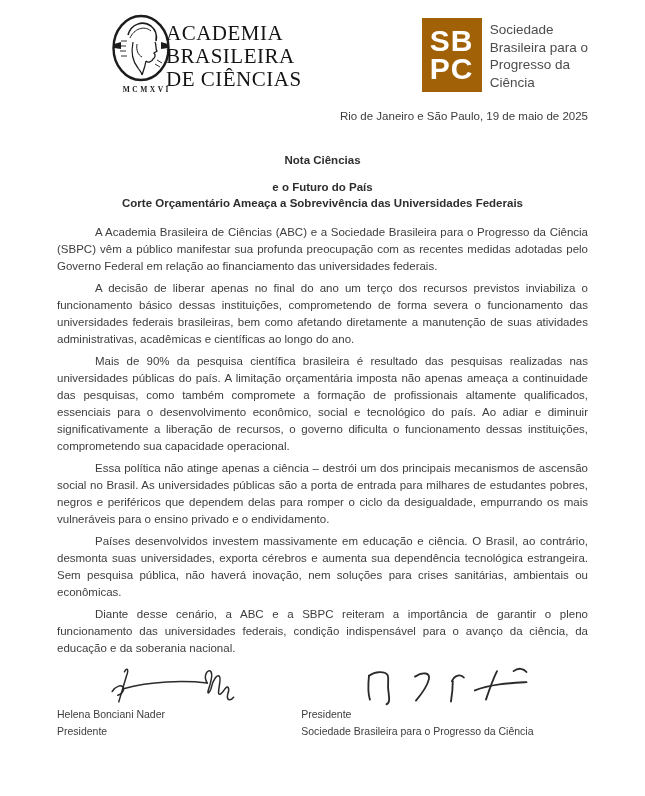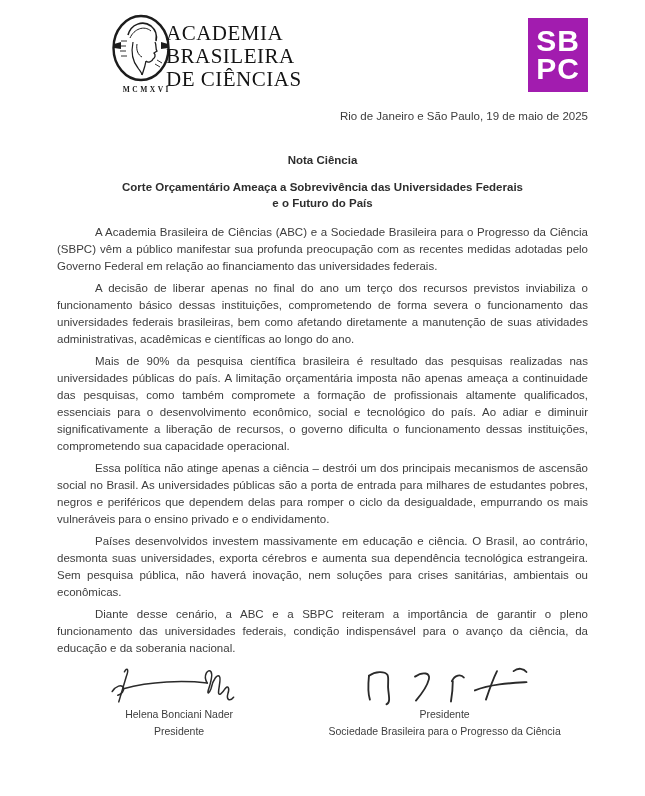--- a/index.html
+++ b/index.html
@@ -26,21 +26,21 @@
     color:#232323; margin-top:1px;
   }
   .abc-name {
     font-family:"Liberation Serif", serif;
     font-size:21px; line-height:23px; letter-spacing:0.5px;
     color:#141414; margin-left:-5px; margin-top:8px; white-space:nowrap;
   }
 
   .sbpc { display:flex; margin-top:4px; }
   .sbpc-square {
-    width:60px; height:74px; background:#a21caf;
+    width:60px; height:74px; background:#a16207;
     display:flex; flex-direction:column; justify-content:center; align-items:center;
     flex:0 0 auto;
   }
   .sbpc-square span {
     color:#ffffff; font-weight:bold; font-size:30px; line-height:28px; letter-spacing:1px;
   }
   .sbpc-name {
     font-size:13.5px; line-height:17.5px; color:#4c4c4c;
     margin-left:8px; margin-top:3px; white-space:nowrap;
   }
@@ -61,21 +61,21 @@
   .bodytext p {
     margin:0 0 5px 0;
     text-indent:38px;
     text-align:justify;
     font-size:11.5px; line-height:17px;
     color:#3d3d3d;
   }
 
   
   .sigrow { display:flex; margin-top:3px; }
-  .sigcol { text-align:center; }
+  .sigcol { }
   .sigcol-left  { width:46%; }
   .sigcol-right { width:54%; }
   .sig-svg { height:44px; display:block; margin:0 auto; }
   .sig-line { font-size:10.5px; line-height:16.5px; color:#3d3d3d; }
 </style>
 </head>
 <body>
 
 <div class="page">
   <div class="inner">
@@ -106,30 +106,36 @@
           <div>BRASILEIRA</div>
           <div>DE CIÊNCIAS</div>
         </div>
       </div>
 
       <div class="sbpc">
         <div class="sbpc-square">
           <span>SB</span>
           <span>PC</span>
         </div>
+        <div class="sbpc-name">
+          <div>Sociedade</div>
+          <div>Brasileira para o</div>
+          <div>Progresso da</div>
+          <div>Ciência</div>
+        </div>
       </div>
 
     </div>
 
     <div class="dateline">Rio de Janeiro e São Paulo, 19 de maio de 2025</div>
 
-    <div class="kicker">Nota Ciência</div>
+    <div class="kicker">Nota Ciências</div>
     <div class="title">
+      <div>e o Futuro do País</div>
       <div>Corte Orçamentário Ameaça a Sobrevivência das Universidades Federais</div>
-      <div>e o Futuro do País</div>
     </div>
 
     <div class="bodytext">
       <p>A Academia Brasileira de Ciências (ABC) e a Sociedade Brasileira para o Progresso da Ciência (SBPC) vêm a público manifestar sua profunda preocupação com as recentes medidas adotadas pelo Governo Federal em relação ao financiamento das universidades federais.</p>
       <p>A decisão de liberar apenas no final do ano um terço dos recursos previstos inviabiliza o funcionamento básico dessas instituições, comprometendo de forma severa o funcionamento das universidades federais brasileiras, bem como afetando diretamente a manutenção de suas atividades administrativas, acadêmicas e científicas ao longo do ano.</p>
       <p>Mais de 90% da pesquisa científica brasileira é resultado das pesquisas realizadas nas universidades públicas do país. A limitação orçamentária imposta não apenas ameaça a continuidade das pesquisas, como também compromete a formação de profissionais altamente qualificados, essenciais para o desenvolvimento econômico, social e tecnológico do país. Ao adiar e diminuir significativamente a liberação de recursos, o governo dificulta o funcionamento dessas instituições, comprometendo sua capacidade operacional.</p>
       <p>Essa política não atinge apenas a ciência – destrói um dos principais mecanismos de ascensão social no Brasil. As universidades públicas são a porta de entrada para milhares de estudantes pobres, negros e periféricos que dependem delas para romper o ciclo da desigualdade, empurrando os mais vulneráveis para o ensino privado e o endividamento.</p>
       <p>Países desenvolvidos investem massivamente em educação e ciência. O Brasil, ao contrário, desmonta suas universidades, exporta cérebros e aumenta sua dependência tecnológica estrangeira. Sem pesquisa pública, não haverá inovação, nem soluções para crises sanitárias, ambientais ou econômicas.</p>
       <p>Diante desse cenário, a ABC e a SBPC reiteram a importância de garantir o pleno funcionamento das universidades federais, condição indispensável para o avanço da ciência, da educação e da soberania nacional.</p>
     </div>

